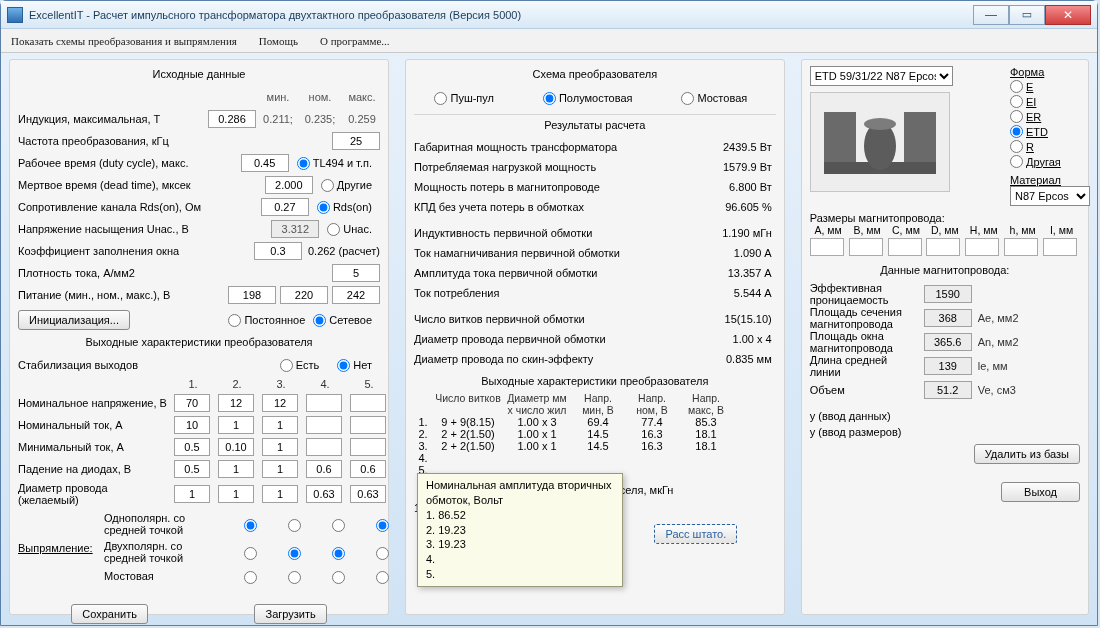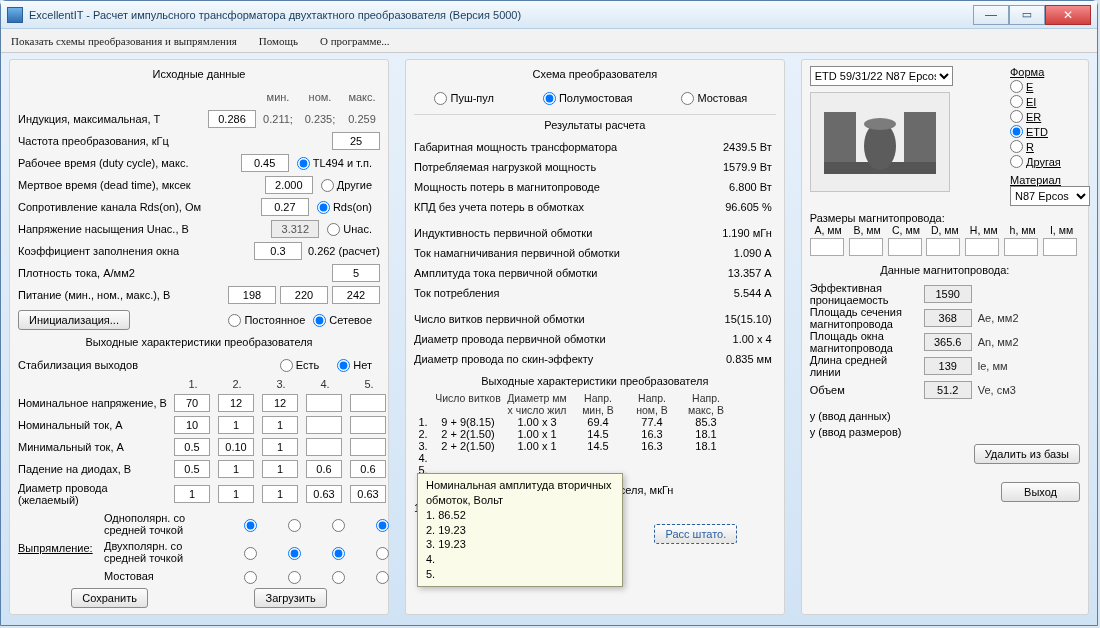--- a/index.html
+++ b/index.html
@@ -151,21 +151,21 @@
     left: 416px; top: 472px;
     width: 206px;
     background: #fafbe8;
     border: 1px solid #9a9a7a;
     box-shadow: 2px 2px 6px rgba(0,0,0,.25);
     padding: 4px 8px;
     line-height: 1.35;
     z-index: 50;
   }
 
-  .bottom-btns { display:flex; justify-content:space-around; margin-top:4px; }
+  .bottom-btns { display:flex; justify-content:space-around; margin-top:20px; }
 
   .sep { border-top:1px solid #d6d6d6; margin:4px 0; }
   .indrow { display:flex; gap: 14px; margin-top:2px; }
 </style>
 </head>
 <body>
 
 <div class="window">
   <div class="titlebar">
     <div class="title-icon"></div>

